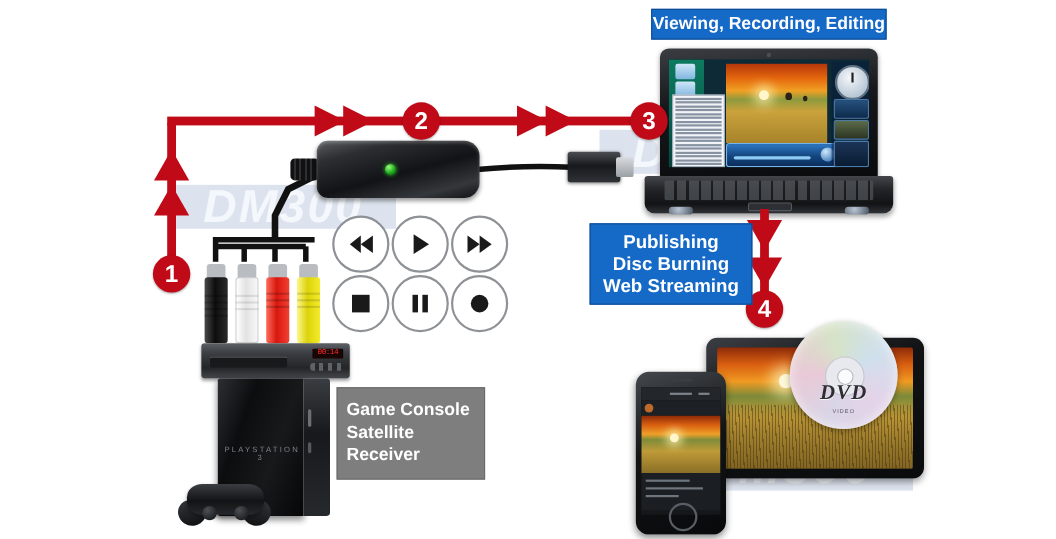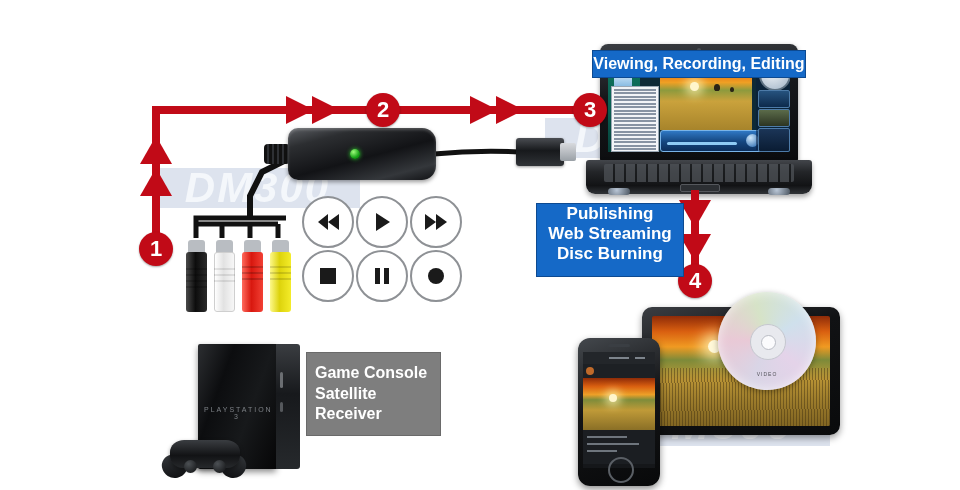--- a/index.html
+++ b/index.html
@@ -30,26 +30,26 @@
       border-radius:50%;background:#c10a17;color:#fff;font-weight:bold;
       font-size:22px;display:flex;align-items:center;justify-content:center;
       font-family:"Liberation Sans",sans-serif;
       box-shadow:0 1px 2px rgba(0,0,0,.35);}
 
   
   .bluebox{position:absolute;z-index:10;background:#1569c7;color:#fff;
       border:1px solid #0d4a91;text-align:center;font-weight:bold;
       font-family:"Liberation Sans",sans-serif;line-height:1.18;}
   #lbl-viewing{left:592px;top:8px;width:212px;height:26px;font-size:16px;
-      display:flex;align-items:center;justify-content:center;margin-top:42px;}
+      display:flex;align-items:center;justify-content:center;}
   #lbl-usb{left:326px;top:61px;width:122px;height:28px;font-size:17px;
       display:flex;align-items:center;justify-content:center;}
   #lbl-publish{left:536px;top:203px;width:146px;height:72px;font-size:17px;
       display:flex;flex-direction:column;align-items:center;
-      justify-content:flex-start;}
+      justify-content:center;}
 
   
   #lbl-devices{position:absolute;z-index:10;left:306px;top:352px;width:135px;
       height:84px;background:#7e7e7e;border:1px solid #6a6a6a;color:#fff;
       font-size:16px;font-weight:bold;line-height:1.3;
       display:flex;flex-direction:column;justify-content:center;
       padding-left:8px;box-sizing:border-box;
       font-family:"Liberation Sans",sans-serif;}
 
   
@@ -359,20 +359,26 @@
         <rect x="11" y="2" width="5" height="16" fill="#1a1a1a"></rect>
       </svg>
     </div>
     <div class="mbtn">
       <svg width="20" height="20" viewBox="0 0 20 20">
         <circle cx="10" cy="10" r="8" fill="#1a1a1a"></circle>
       </svg>
     </div>
   </div>
 
+  <div id="dvdplayer">
+    <div class="case"></div>
+    <div class="tray"></div>
+    <div class="disp">00:14</div>
+    <div class="knobs"></div>
+  </div>
 
   <div id="ps3">
     <div class="main"></div>
     <div class="side"></div>
     <div class="slot"></div>
     <div class="slot2"></div>
     <div class="logo">PLAYSTATION 3</div>
   </div>
   <div id="pad">
     <div class="wingL"></div>
@@ -463,20 +469,21 @@
         <i style="top:20px;width:30px;"></i>
       </div>
     </div>
     <div class="home"></div>
   </div>
 
   <div id="disc">
     <div class="d"></div>
     <div class="ring"></div>
     <div class="hole"></div>
+    <div class="txt">DVD</div>
     <div class="sub">VIDEO</div>
   </div>
 
   <svg id="arrows">
     <g fill="#c10a17" stroke="none">
 
       <rect x="152" y="112" width="8" height="128"></rect>
 
       <path d="M156 136 L172 164 L140 164 Z"></path>
       <path d="M156 168 L172 196 L140 196 Z"></path>
@@ -509,22 +516,22 @@
     <span>4</span>
   </div>
 
   <div class="bluebox" id="lbl-viewing">
     <span>Viewing, Recording, Editing</span>
   </div>
 
 
   <div class="bluebox" id="lbl-publish">
     <span>Publishing</span>
+    <span>Disc Burning</span>
     <span>Web Streaming</span>
-    <span>Disc Burning</span>
   </div>
 
   <div id="lbl-devices">
     <span>Game Console</span>
     <span>Satellite Receiver</span>
   </div>
 
 </div>
 
 </body></html>

